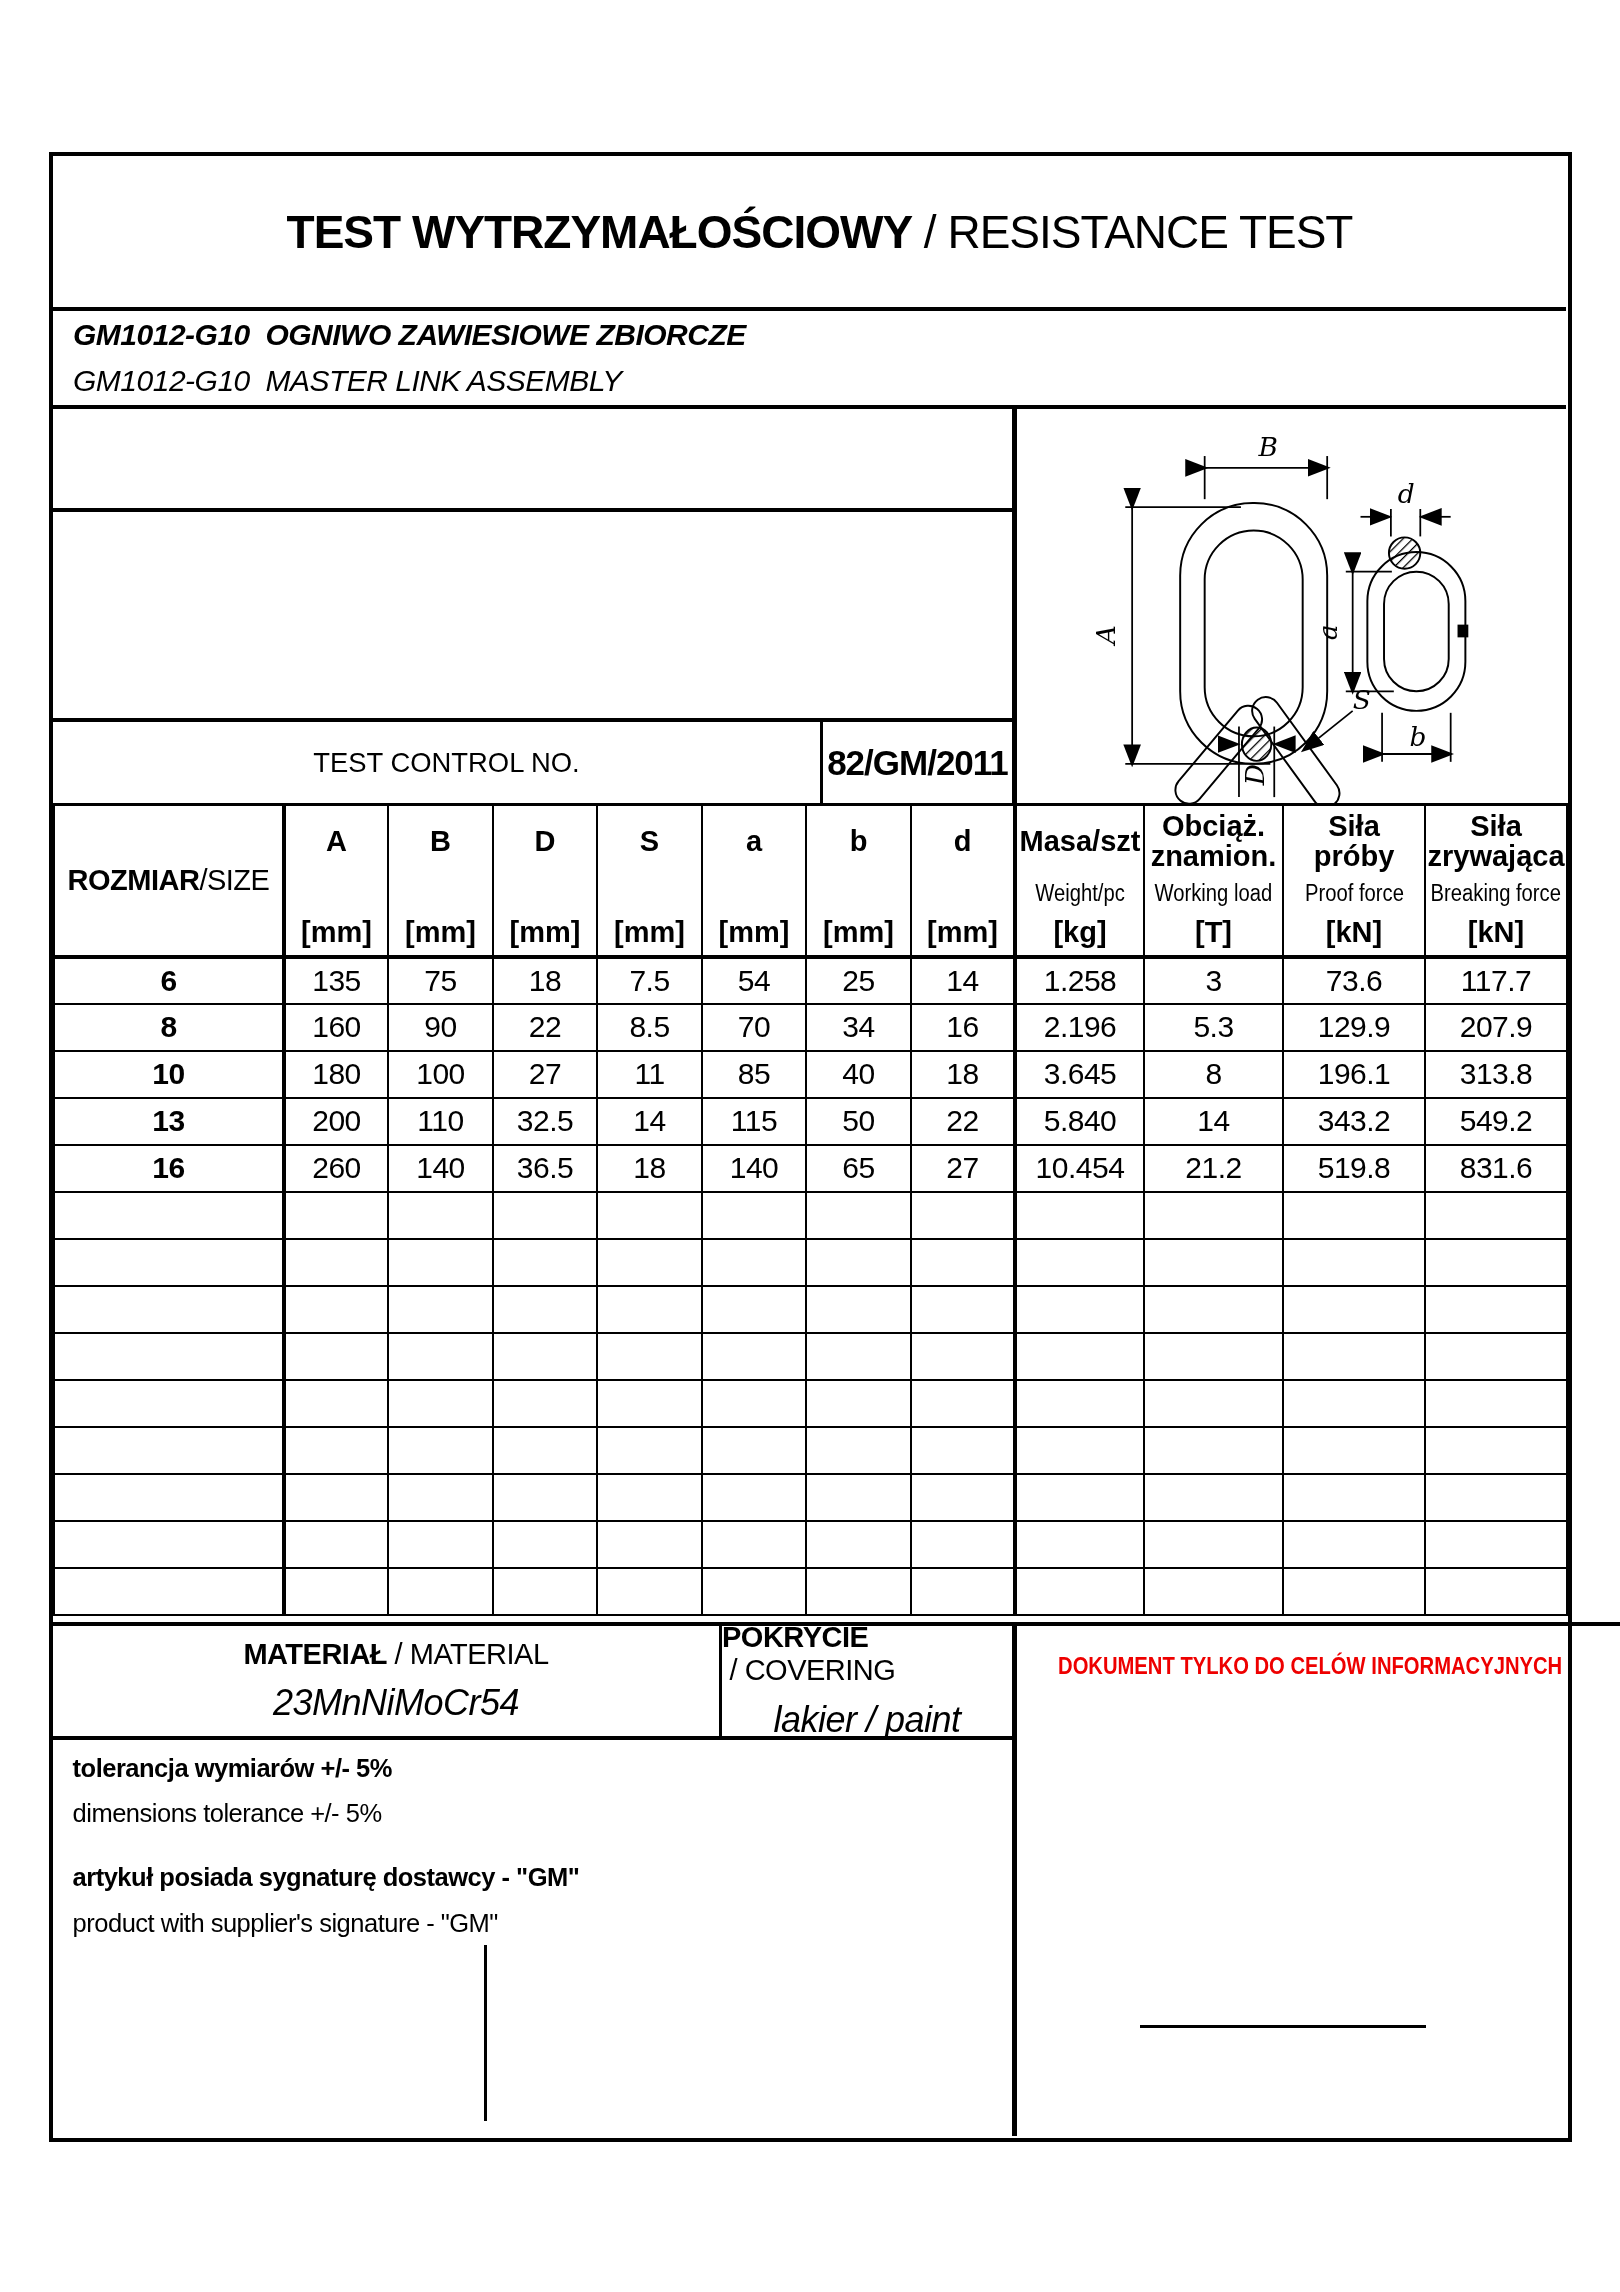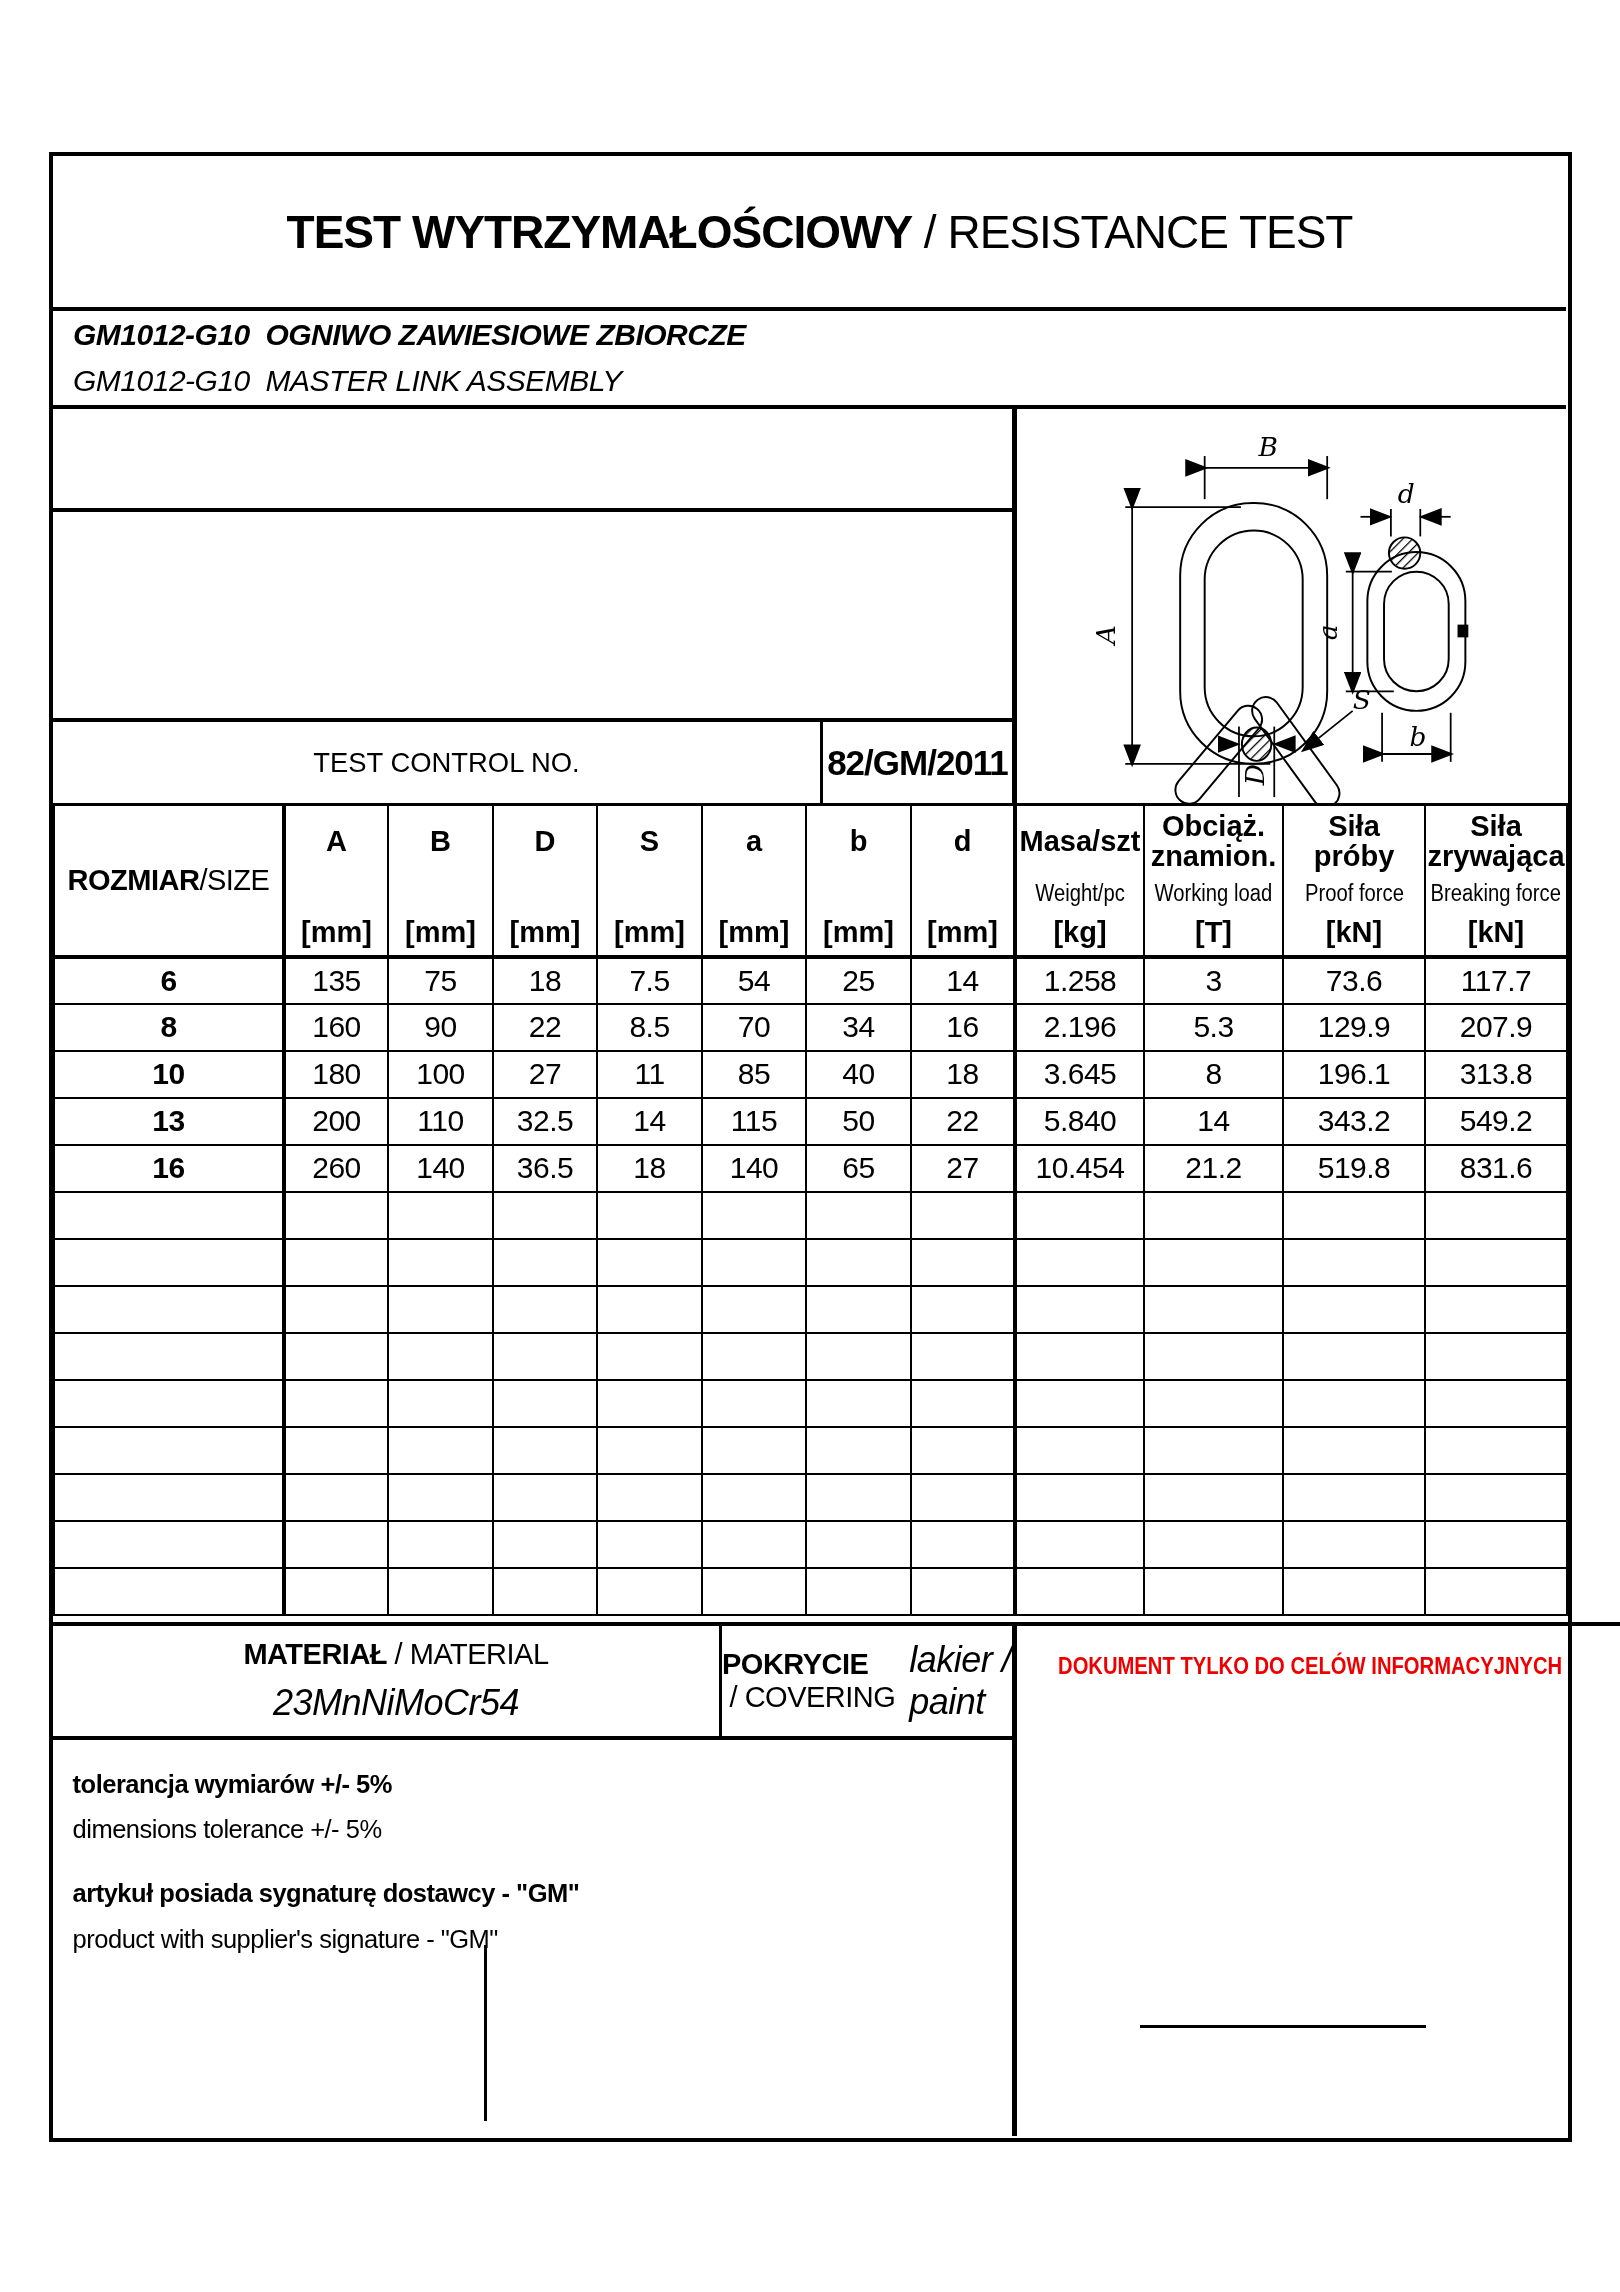--- a/index.html
+++ b/index.html
@@ -45,27 +45,27 @@
   .hd .zone-top{flex:1.25;display:flex;align-items:center;justify-content:center;font-weight:bold;font-size:29px;line-height:1.05;}
   .hd .zone-mid{height:35px;display:flex;align-items:center;justify-content:center;font-size:23.5px;}
   .hd .zone-unit{height:43px;display:flex;align-items:center;justify-content:center;font-weight:bold;font-size:29px;}
   .hd-size{display:flex;align-items:center;justify-content:center;height:148px;font-size:29px;letter-spacing:-0.5px;}
   .dim-letter{font-size:32px;}
   .c-size{font-weight:bold;}
 
   
   .mat-row{left:0;top:1466px;width:959px;height:118px;border-top:4.9px solid #000;border-bottom:4.9px solid #000;display:flex;}
   .mat-cell{width:649px;border-right:3.9px solid #000;display:flex;flex-direction:column;align-items:center;justify-content:center;gap:11.8px;}
-  .cov-cell{flex:1;display:flex;flex-direction:row;align-items:center;justify-content:center;gap:11.8px;}
+  .cov-cell{flex:1;display:flex;flex-direction:column;align-items:center;justify-content:center;gap:11.8px;}
   .mc-label{font-size:29px;letter-spacing:-0.5px;}
   .mc-value{font-size:36px;font-style:italic;letter-spacing:-0.5px;}
 
   
   .notes-box{left:0;top:1584px;width:959px;height:396px;}
-  .note{position:absolute;left:19.6px;font-size:25.5px;letter-spacing:-0.5px;white-space:pre;margin-top:16px;}
+  .note{position:absolute;left:19.6px;font-size:25.5px;letter-spacing:-0.5px;white-space:pre;}
   .vmark{position:absolute;left:431px;top:205px;width:2.9px;height:176px;background:#000;}
 
   
   .panel-info{left:959px;top:1466px;width:633px;height:514px;border-top:4.9px solid #000;border-left:5.9px solid #000;}
   .red-note{position:absolute;left:0;top:27.4px;width:549px;text-align:center;font-size:23.5px;font-weight:bold;color:#ee0000;}
   .sig-line{position:absolute;left:123px;top:399px;width:286px;height:2.9px;background:#000;}
 </style>
 </head>
 <body>
 

